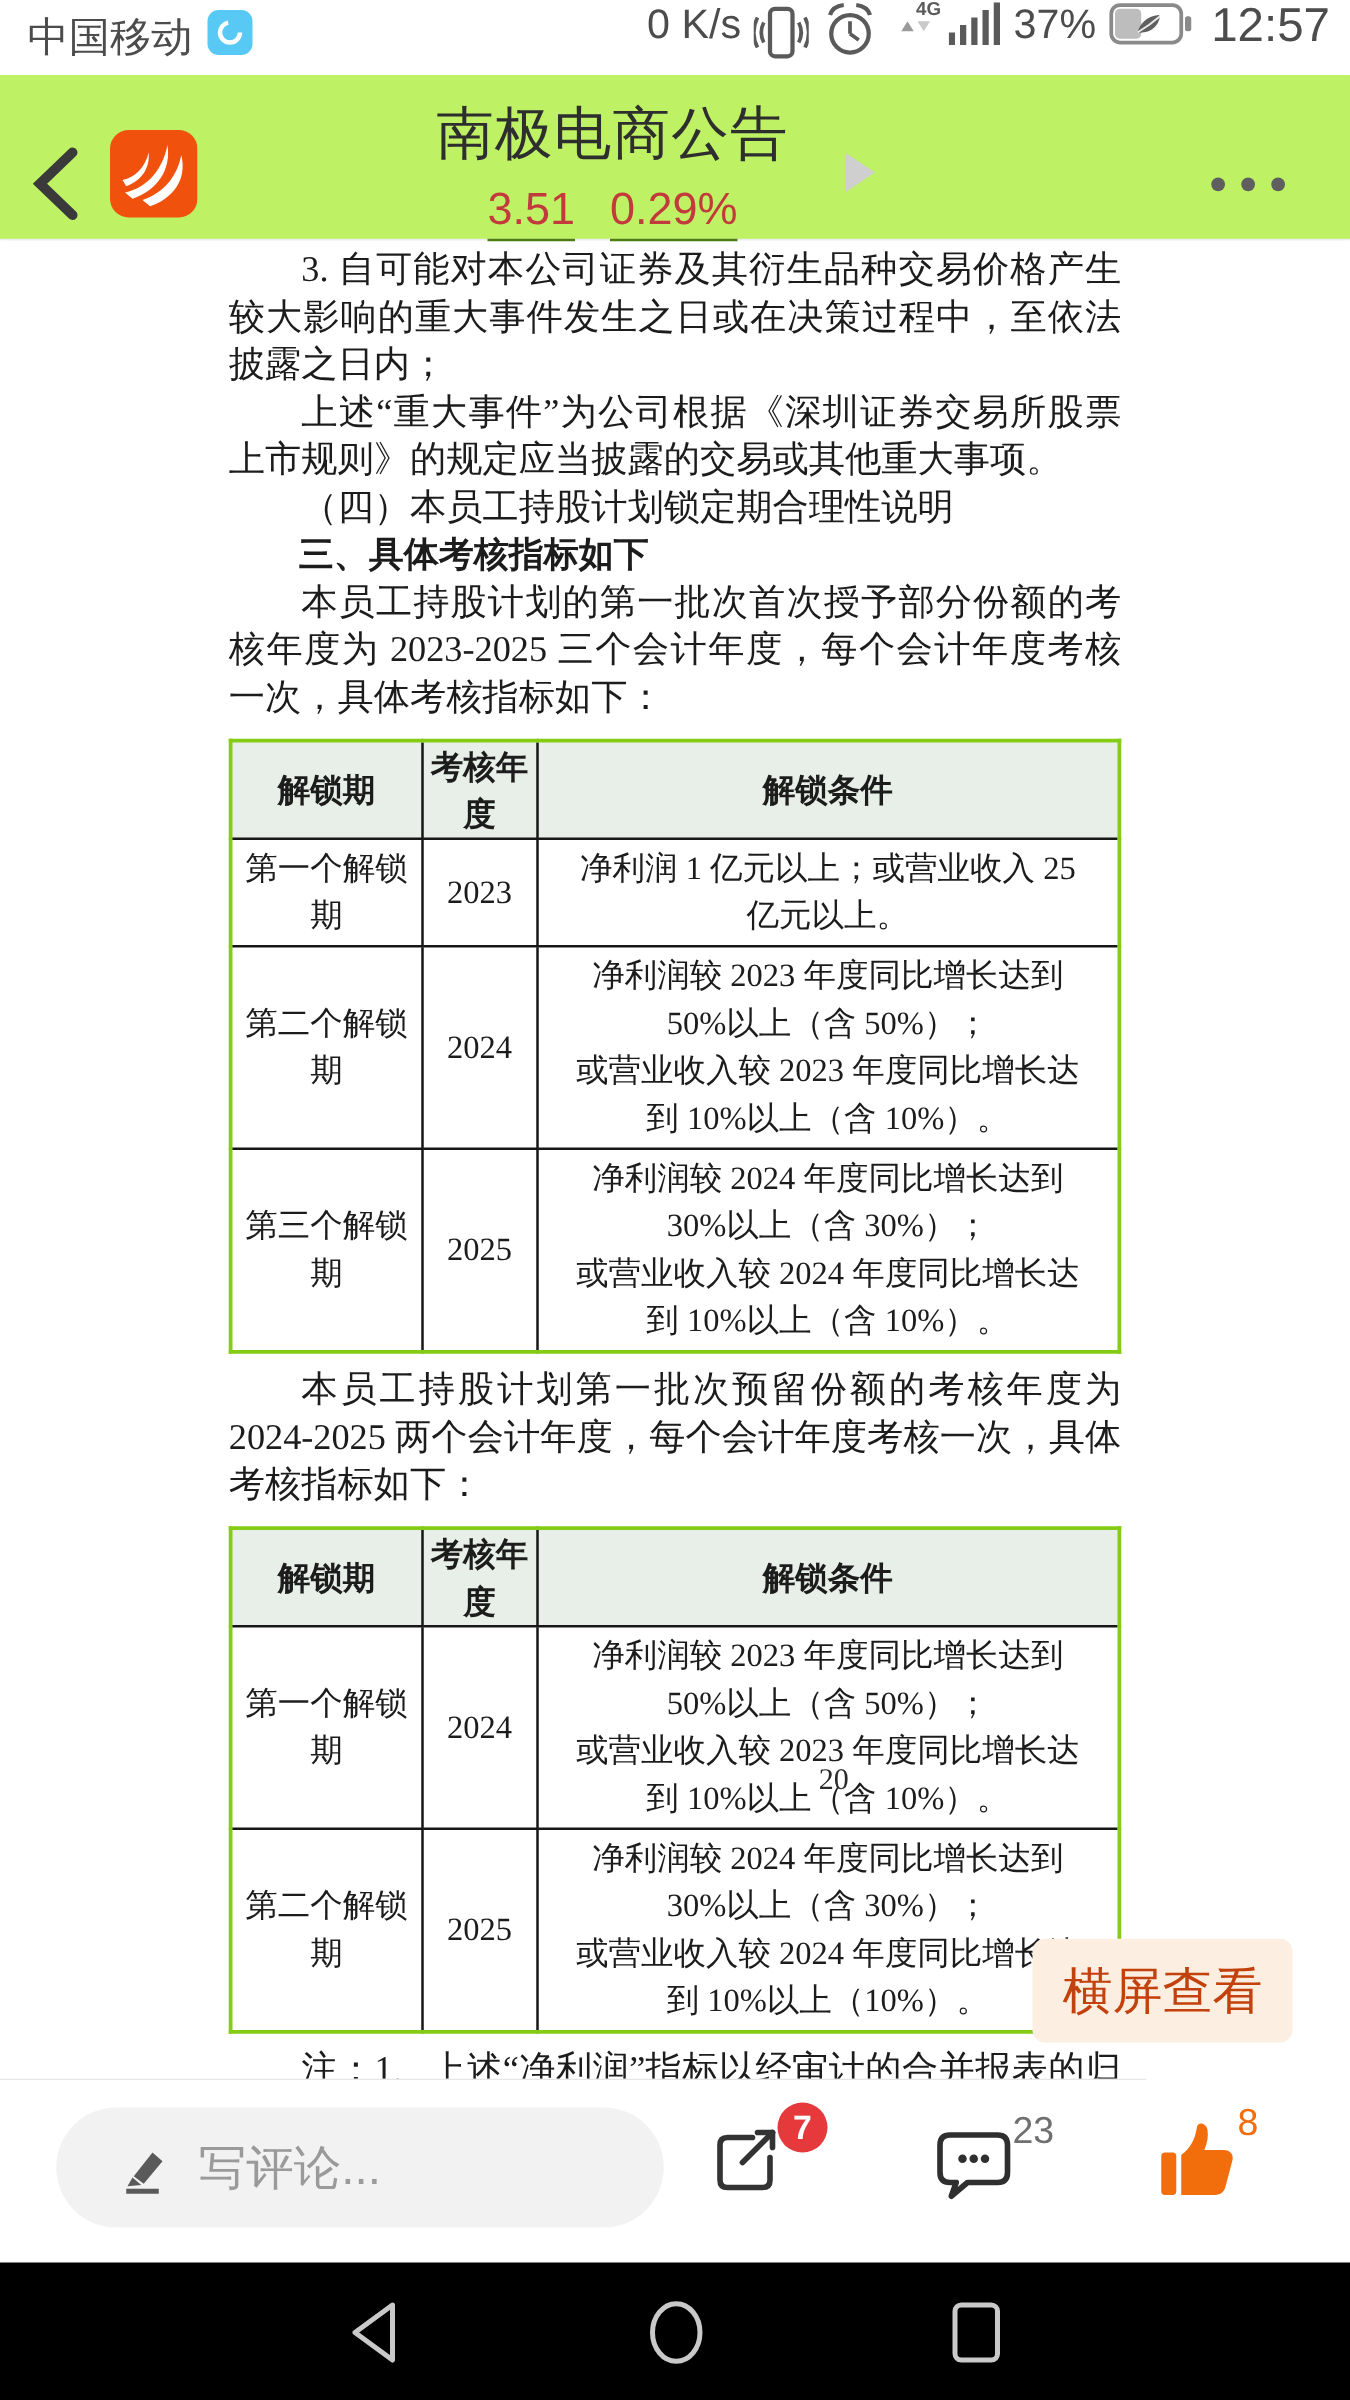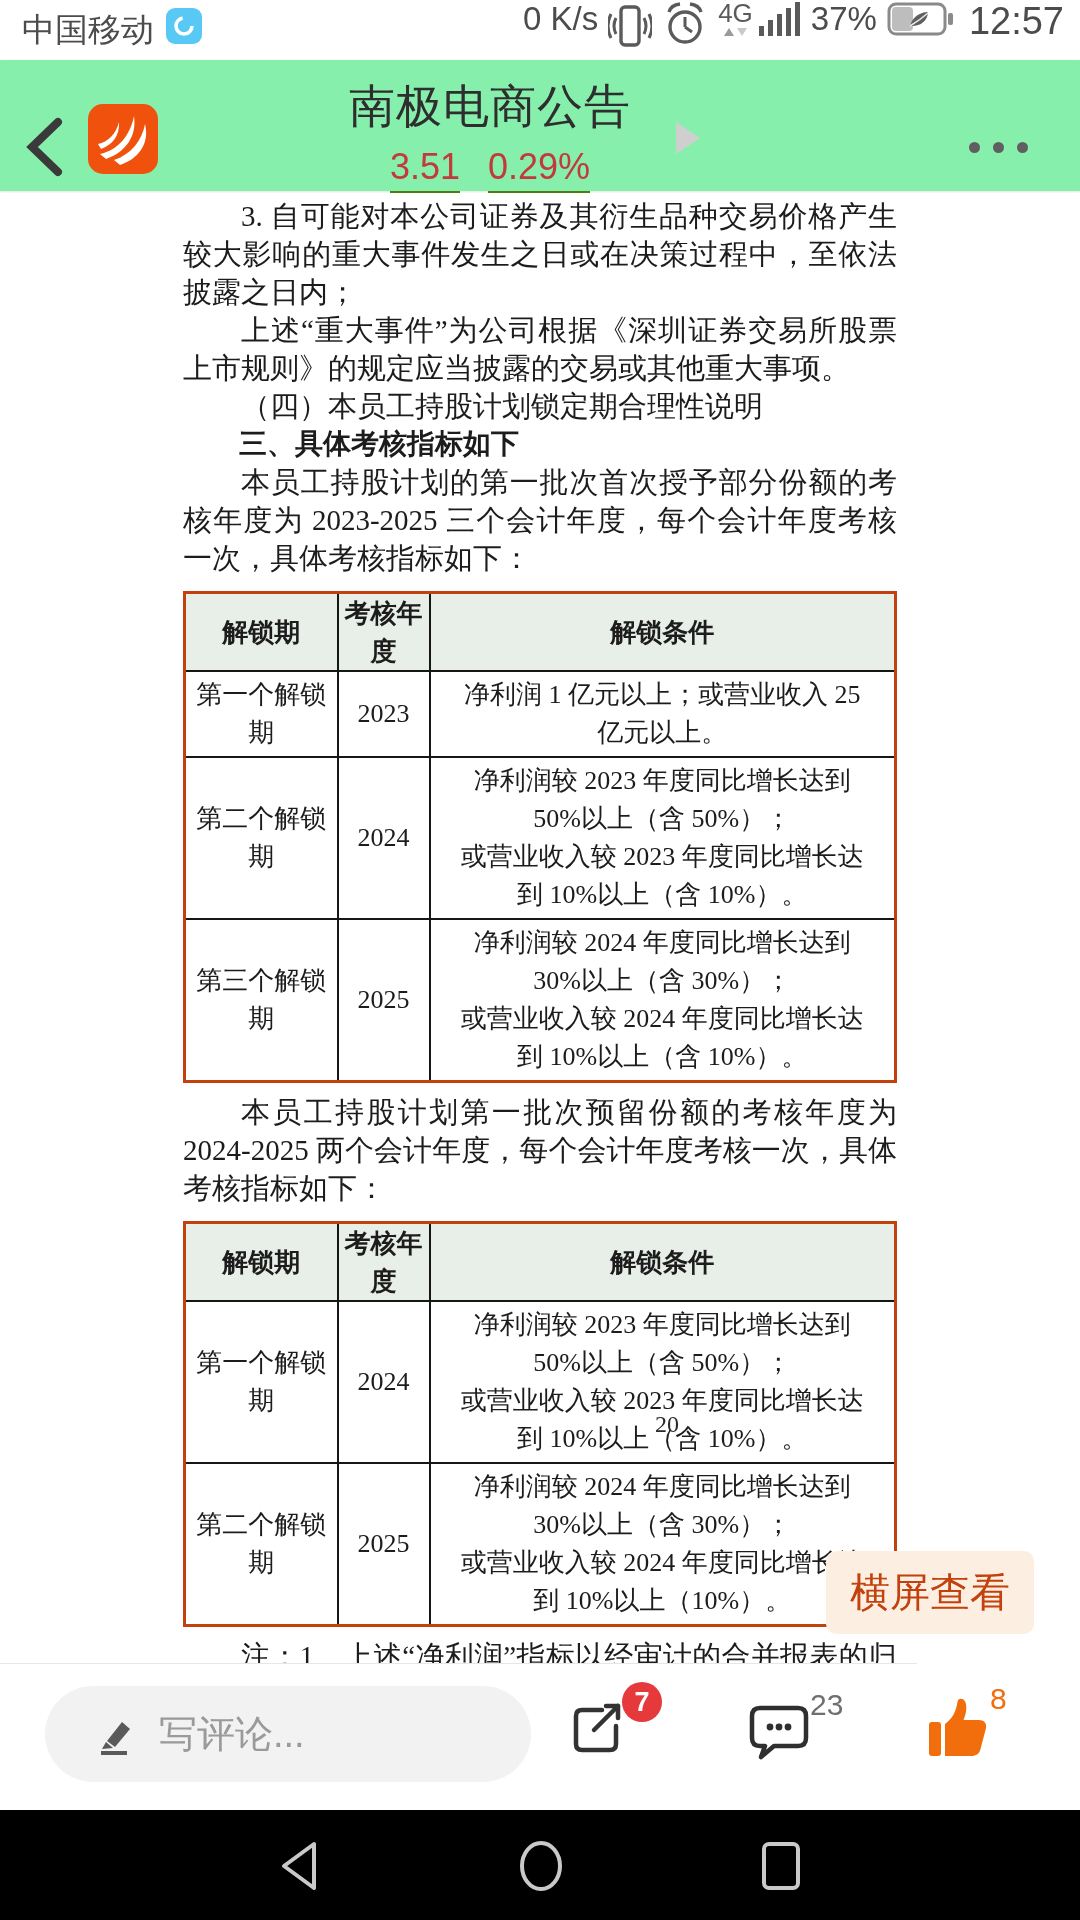--- a/index.html
+++ b/index.html
@@ -8,48 +8,48 @@
 
   
   .status-bar { position:absolute; top:0; left:0; width:1080px; height:60px; background:#fff;
     display:flex; align-items:center; justify-content:space-between; padding:0 16px 0 22px;
     color:#4c4c4c; font-size:33px; }
   .sb-left, .sb-right { display:flex; align-items:flex-start; gap:12px; }
   .sb-right { gap:10px; }
   .carrier-badge { width:36px; height:36px; border-radius:9px; background:#58c8f4;
     display:flex; align-items:center; justify-content:center; }
   .net-block { display:flex; flex-direction:column; align-items:center; line-height:1; margin-right:-4px; }
-  .net-4g { font-size:26px; font-weight:normal; color:#5a5a5a; }
+  .net-4g { font-size:15px; font-weight:bold; color:#5a5a5a;margin-left:20px; }
   .net-arrows { display:flex; gap:3px; margin-top:2px; }
   .tri-up { width:0; height:0; border-left:5px solid transparent; border-right:5px solid transparent; border-bottom:8px solid #9a9a9a; }
   .tri-dn { width:0; height:0; border-left:5px solid transparent; border-right:5px solid transparent; border-top:8px solid #c9c9c9; }
   .time-text { font-size:38px; color:#4c4c4c; margin-left:4px; }
 
   
-  .app-header { position:absolute; top:60px; left:0; width:1080px; height:132px; background:#86efac;
+  .app-header { position:absolute; top:60px; left:0; width:1080px; height:132px; background:#bef264;
     border-bottom:1px solid #ececec; box-shadow:0 2px 5px rgba(0,0,0,0.05); }
   .back-btn { position:absolute; left:22px; top:56px; width:44px; height:62px; }
   .app-logo { position:absolute; left:88px; top:42px; width:70px; height:74px; }
   .header-center { position:absolute; left:280px; width:420px; top:16px; text-align:center; }
   .doc-title { font-size:46px; color:#2e2e2e; letter-spacing:1px; }
   .price-row { margin-top:8px; display:flex; justify-content:center; gap:28px;
     font-size:36px; color:#c23a3c; }
   .price-row span { border-bottom:5px solid #4d7c0f; padding-bottom:3px; }
   .play-btn { position:absolute; left:676px; top:62px; width:24px; height:32px; }
   .play-tri { width:0; height:0; border-top:16px solid transparent; border-bottom:16px solid transparent; border-left:24px solid #cfcfcf; }
   .menu-dots { position:absolute; right:52px; top:82px; display:flex; gap:13px; }
   .menu-dots i { width:11px; height:11px; border-radius:50%; background:#5f5f5f; }
 
   
   .doc { position:absolute; top:193px; left:0; width:1080px; height:1470px; background:#fff;
     padding:4px 183px 0 183px; font-family:"Liberation Serif","DejaVu Serif",serif;
     font-size:29px; line-height:38px; color:#1c1c1c; }
   .para { text-indent:2em; text-align:justify; }
   .doc-heading { text-indent:2em; font-weight:bold; font-family:"Liberation Sans",sans-serif; font-size:28px; }
-  table.assess { width:100%; border-collapse:collapse; border:3px solid #c2410c; margin:14px 16px 10px 0; }
+  table.assess { width:100%; border-collapse:collapse; border:3px solid #84cc16; margin:14px 16px 10px 0; }
   table.assess th { background:#e8efe8; border:2px solid #161616; height:42px;
     font-family:"Liberation Sans",sans-serif; font-weight:bold; font-size:26px; text-align:center; }
   table.assess td { border:2px solid #161616; font-size:26px; vertical-align:middle; }
   td.c-period, td.c-year { text-align:center; }
   td.c-cond { padding:4px 30px; line-height:38px; text-align:center; }
   tr.h46 td { height:46px; } tr.h82 td { height:82px; }
   .page-num { position:absolute; left:655px; top:1212px; font-size:24px; color:#2a2a2a; }
 
   .landscape-btn { position:absolute; right:46px; top:1551px; background:#fcefe1; color:#c2410c;
     font-size:40px; padding:14px 24px; border-radius:10px;font-family:Liberation Mono, monospace; }

